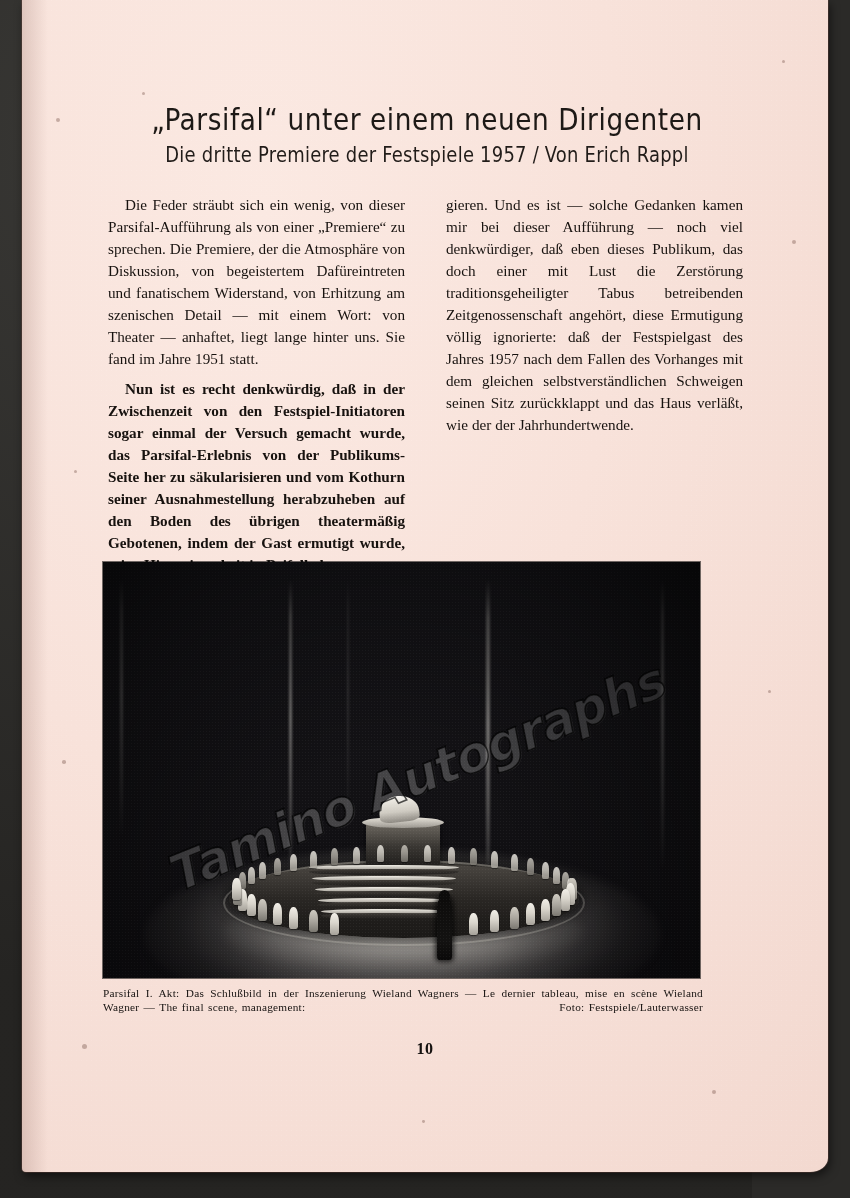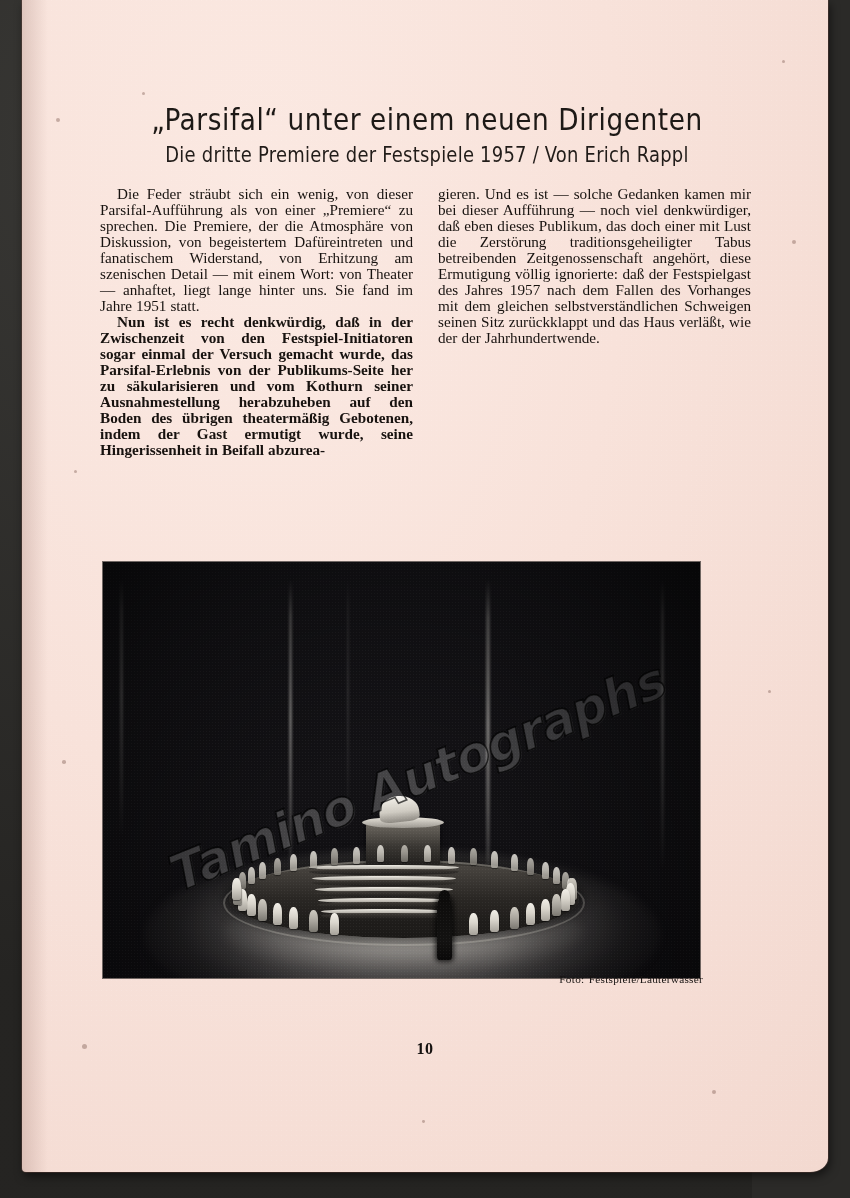--- a/index.html
+++ b/index.html
@@ -111,24 +111,24 @@
     left: 78px;
     top: 186px;
     width: 651px;
     display: flex;
     gap: 25px;
   }
   .col {
     width: 313px;
   }
   .col p {
-    margin: 0;
+    margin: 8px;
     font-family: "Liberation Serif", "DejaVu Serif", serif;
     font-size: 15.2px;
-    line-height: 16px;
+    line-height: 22px;
     color: #17120f;
     text-align: justify;
     text-justify: inter-word;
     hyphens: none;
     word-spacing: .2px;
   }
   .col p + p {
     text-indent: 17px;
     font-weight: bold;
   }
@@ -507,20 +507,21 @@
         <div class="lone"></div>
         <div class="lone-head"></div>
 
         <div class="watermark">Tamino Autographs</div>
 
         <div class="grain"></div>
         <div class="vignette"></div>
       </div>
 
       <div class="caption">
+        <span>Parsifal I. Akt: Das Schlußbild in der Inszenierung Wieland Wagners — Le dernier tableau, mise en scène Wieland Wagner — The final scene, management:</span>
         <span class="credit">Foto: Festspiele/Lauterwasser</span>
       </div>
 
       <div class="folio">10</div>
 
     </div>
   <div class="speck" style="left: 34px; top: 118px; width: 4px; height: 4px;"></div>
       <div class="speck" style="left: 52px; top: 470px; width: 3px; height: 3px;"></div>
       <div class="speck" style="left: 770px; top: 240px; width: 4px; height: 4px;"></div>
       <div class="speck" style="left: 60px; top: 1044px; width: 5px; height: 5px;"></div>

